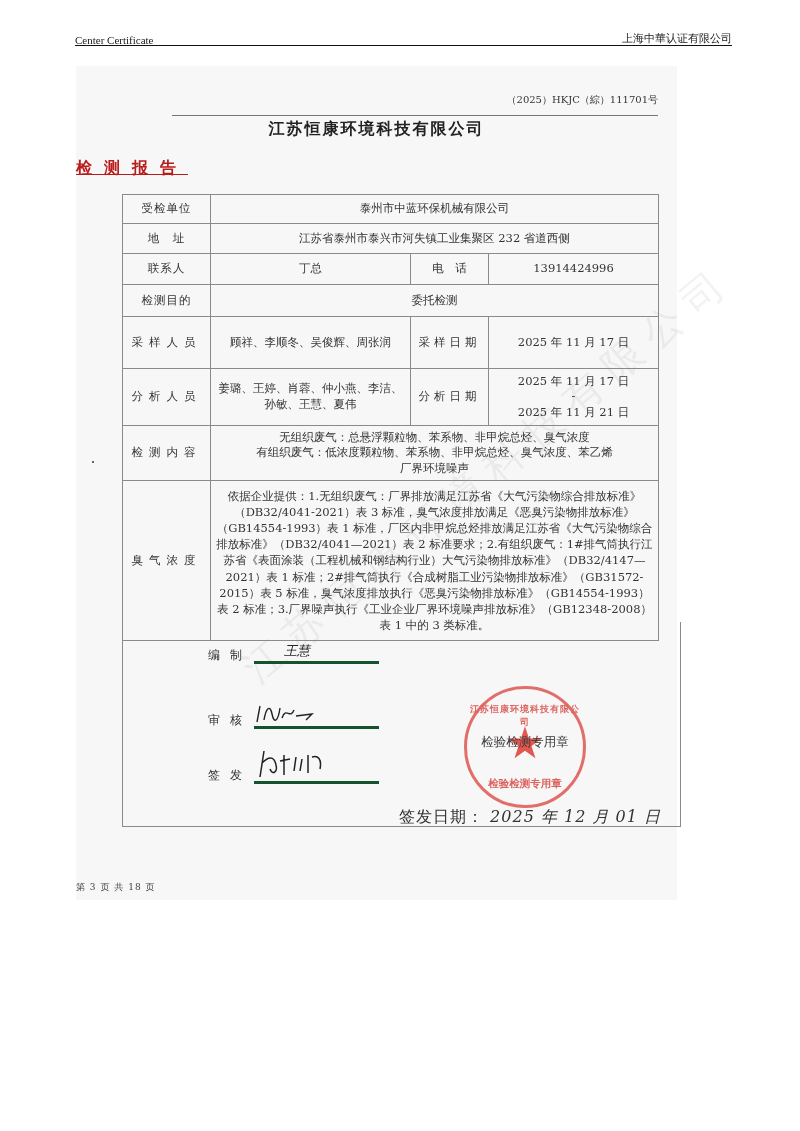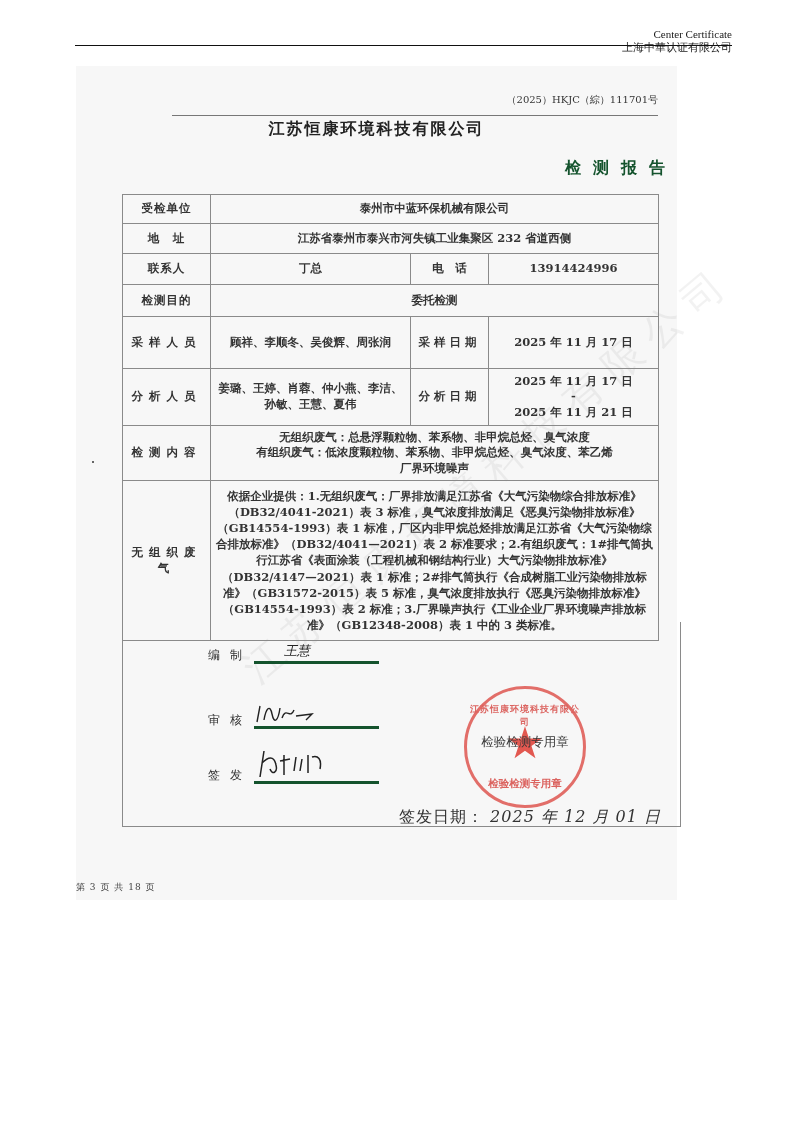--- a/index.html
+++ b/index.html
@@ -1,24 +1,24 @@
 <!DOCTYPE html>
 <html><head>
 <meta charset="utf-8">
 <style>
   * { margin: 0; padding: 0; box-sizing: border-box; }
   body { width: 800px; height: 1131px; background: #ffffff; position: relative; overflow: hidden; font-family: "DejaVu Serif", serif; color: #1a1a1a; }
-  .hdr { position: absolute; left: 75px; right: 68px; top: 28px; height: 18px; font-family: "Liberation Serif", serif; font-size: 11px; display: flex; justify-content: space-between; align-items: flex-end; flex-direction: column; }
+  .hdr { position: absolute; left: 75px; right: 68px; top: 28px; height: 18px; font-family: "Liberation Serif", serif; font-size: 11px; display: flex; justify-content: space-between; align-items: flex-end; }
   .hdr-rule { position: absolute; left: 75px; right: 68px; top: 45px; border-top: 1.6px solid #111; }
   .scan { position: absolute; left: 76px; top: 66px; width: 601px; height: 834px; background: #f7f7f7; }
   .docno { position: absolute; left: 96px; right: 19px; top: 27px; font-size: 10px; text-align: right; color: #333; padding-bottom: 8px; border-bottom: 1px solid #777; }
   .company { position: absolute; left: 0; right: 0; top: 53px; text-align: center; font-size: 16px; font-weight: bold; letter-spacing: 2px; color: #222; }
-  .title { position: absolute; left: 0; right: 0; top: 92px; text-align: right; font-size: 16px; font-weight: bold; letter-spacing: 12px; color: #14532d; }
+  .title { position: absolute; left: 0; right: 0; top: 92px; text-align: left; font-size: 16px; font-weight: bold; letter-spacing: 12px; color: #b91c1c; text-decoration: underline; }
   table.form { position: absolute; left: 46px; top: 128px; width: 537px; border-collapse: collapse; font-size: 11.5px; color: #333; }
-  table.form td { border: 1px solid #8a8a8a; padding: 2px 4px; vertical-align: middle; text-align: center; line-height: 1.35; font-weight: bold; }
+  table.form td { border: 1px solid #8a8a8a; padding: 2px 4px; vertical-align: middle; text-align: center; line-height: 1.35; }
   td.lbl { width: 88px; letter-spacing: 1px; }
   td.lbl.spread { letter-spacing: 6px; }
   td.left { text-align: left; }
   .sig { position: absolute; left: 46px; top: 556px; width: 559px; height: 205px; border: 1px solid #8a8a8a; border-top: none; }
   .sig-row { position: absolute; left: 85px; display: flex; align-items: flex-end; font-size: 12px; color: #333; }
   .sig-row .l { letter-spacing: 10px; width: 46px; }
   .sig-row .line { width: 125px; border-bottom: 3px solid #14532d; height: 22px; position: relative; text-align: center; }
   .scrawl { position: absolute; left: 8px; bottom: 1px; font-family: "DejaVu Serif", serif; font-style: italic; color: #222; font-size: 16px; }
   .issue { position: absolute; left: 276px; top: 185px; font-size: 16px; color: #333; letter-spacing: 1px; }
   .stamp { position: absolute; left: 388px; top: 620px; width: 122px; height: 122px; border: 3px solid #e0605a; border-radius: 50%; opacity: 0.9; }
@@ -85,21 +85,21 @@
     </tr>
     <tr style="height:55px">
       <td class="lbl spread">检测内容</td>
       <td colspan="3" class="left">
         <div>无组织废气：总悬浮颗粒物、苯系物、非甲烷总烃、臭气浓度</div>
         <div>有组织废气：低浓度颗粒物、苯系物、非甲烷总烃、臭气浓度、苯乙烯</div>
         <div>厂界环境噪声</div>
       </td>
     </tr>
     <tr style="height:160px">
-      <td class="lbl spread">无组织废气</td>
+      <td class="lbl spread">臭气浓度</td>
       <td colspan="3" class="left" style="line-height:1.4">依据企业提供：1.无组织废气：厂界排放满足江苏省《大气污染物综合排放标准》（DB32/4041-2021）表 3 标准，臭气浓度排放满足《恶臭污染物排放标准》（GB14554-1993）表 1 标准，厂区内非甲烷总烃排放满足江苏省《大气污染物综合排放标准》（DB32/4041—2021）表 2 标准要求；2.有组织废气：1#排气筒执行江苏省《表面涂装（工程机械和钢结构行业）大气污染物排放标准》（DB32/4147—2021）表 1 标准；2#排气筒执行《合成树脂工业污染物排放标准》（GB31572-2015）表 5 标准，臭气浓度排放执行《恶臭污染物排放标准》（GB14554-1993）表 2 标准；3.厂界噪声执行《工业企业厂界环境噪声排放标准》（GB12348-2008）表 1 中的 3 类标准。</td>
     </tr>
   </tbody>
     </table>
 
   <div class="sig">
     <div class="sig-row" style="top:20px">
       <span class="l">编制</span>
       <span class="line">
         <span class="scrawl" style="left:30px;font-size:13px">王慧</span>

